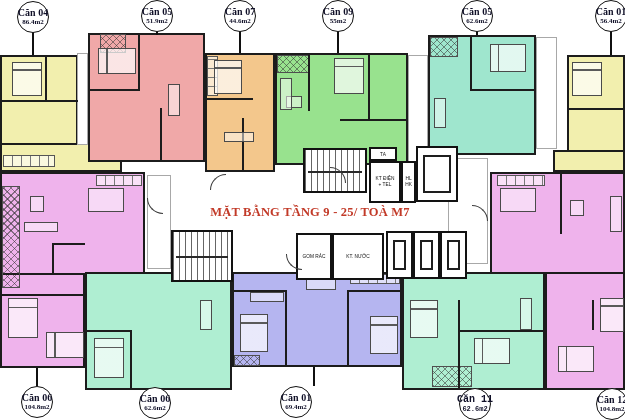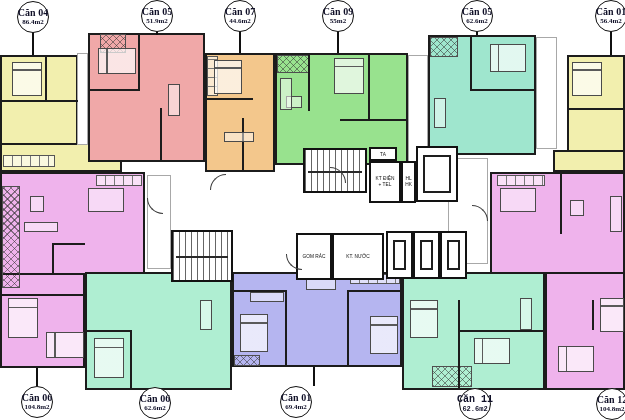--- a/index.html
+++ b/index.html
@@ -181,20 +181,21 @@
   <div class="core" style="left:440px;top:231px;width:27px;height:48px;">
     <div class="liftcab"></div>
   </div>
 
   <div class="arc" style="left:147px;top:198px;border-width:0 0 1px 1px;border-radius:0 0 0 16px;"></div>
   <div class="arc" style="left:210px;top:174px;border-width:1px 0 0 1px;border-radius:16px 0 0 0;"></div>
   <div class="arc" style="left:330px;top:167px;border-width:1px 1px 0 0;border-radius:0 16px 0 0;"></div>
   <div class="arc" style="left:286px;top:254px;border-width:0 0 1px 1px;border-radius:0 0 0 16px;"></div>
   <div class="arc" style="left:472px;top:205px;border-width:1px 1px 0 0;border-radius:0 16px 0 0;"></div>
 
+  <div id="title" style="color: rgb(194, 58, 40);">MẶT BẰNG TẦNG 9 - 25/ TOÀ M7</div>
 
   <div class="leader" style="left:32px;top:32px;height:23px;"></div>
   <div class="lblc" style="left:17px;top:1px;">
     <span class="lname">Căn 04</span>
     <span class="larea">86.4m2</span>
   </div>
 
   <div class="leader" style="left:156px;top:30px;height:5px;"></div>
   <div class="lblc" style="left:141px;top:0;">
     <span class="lname">Căn 05</span>

